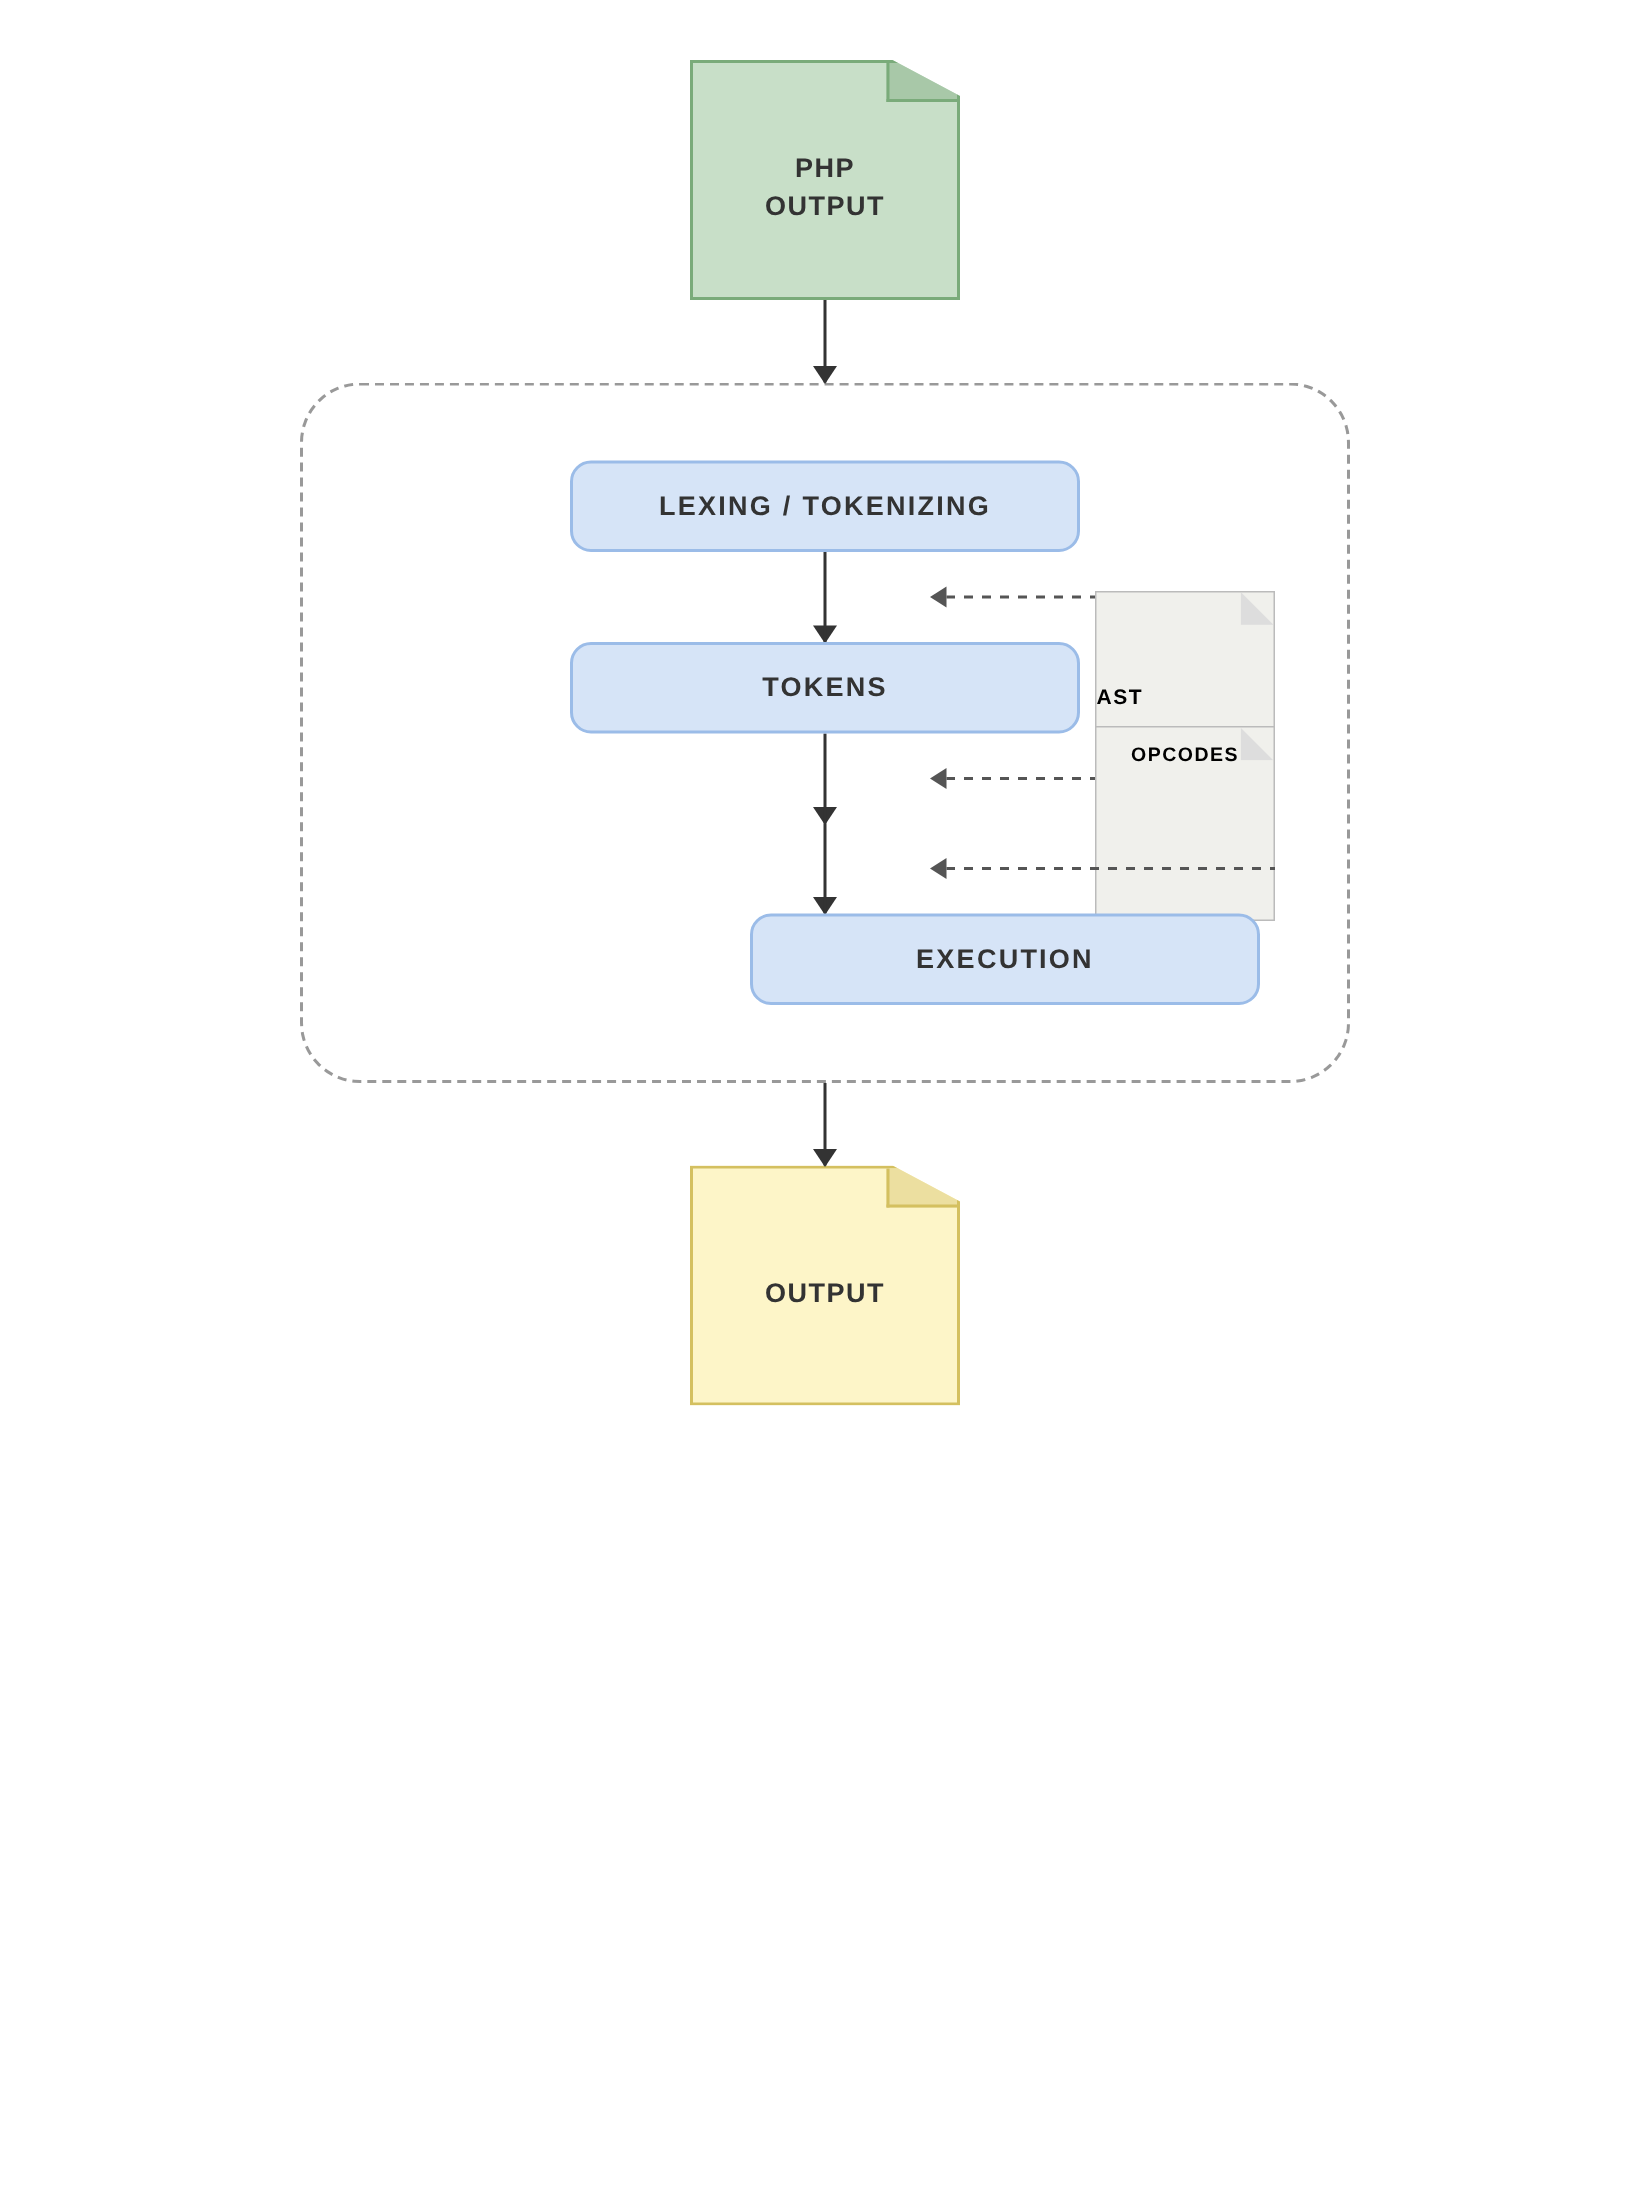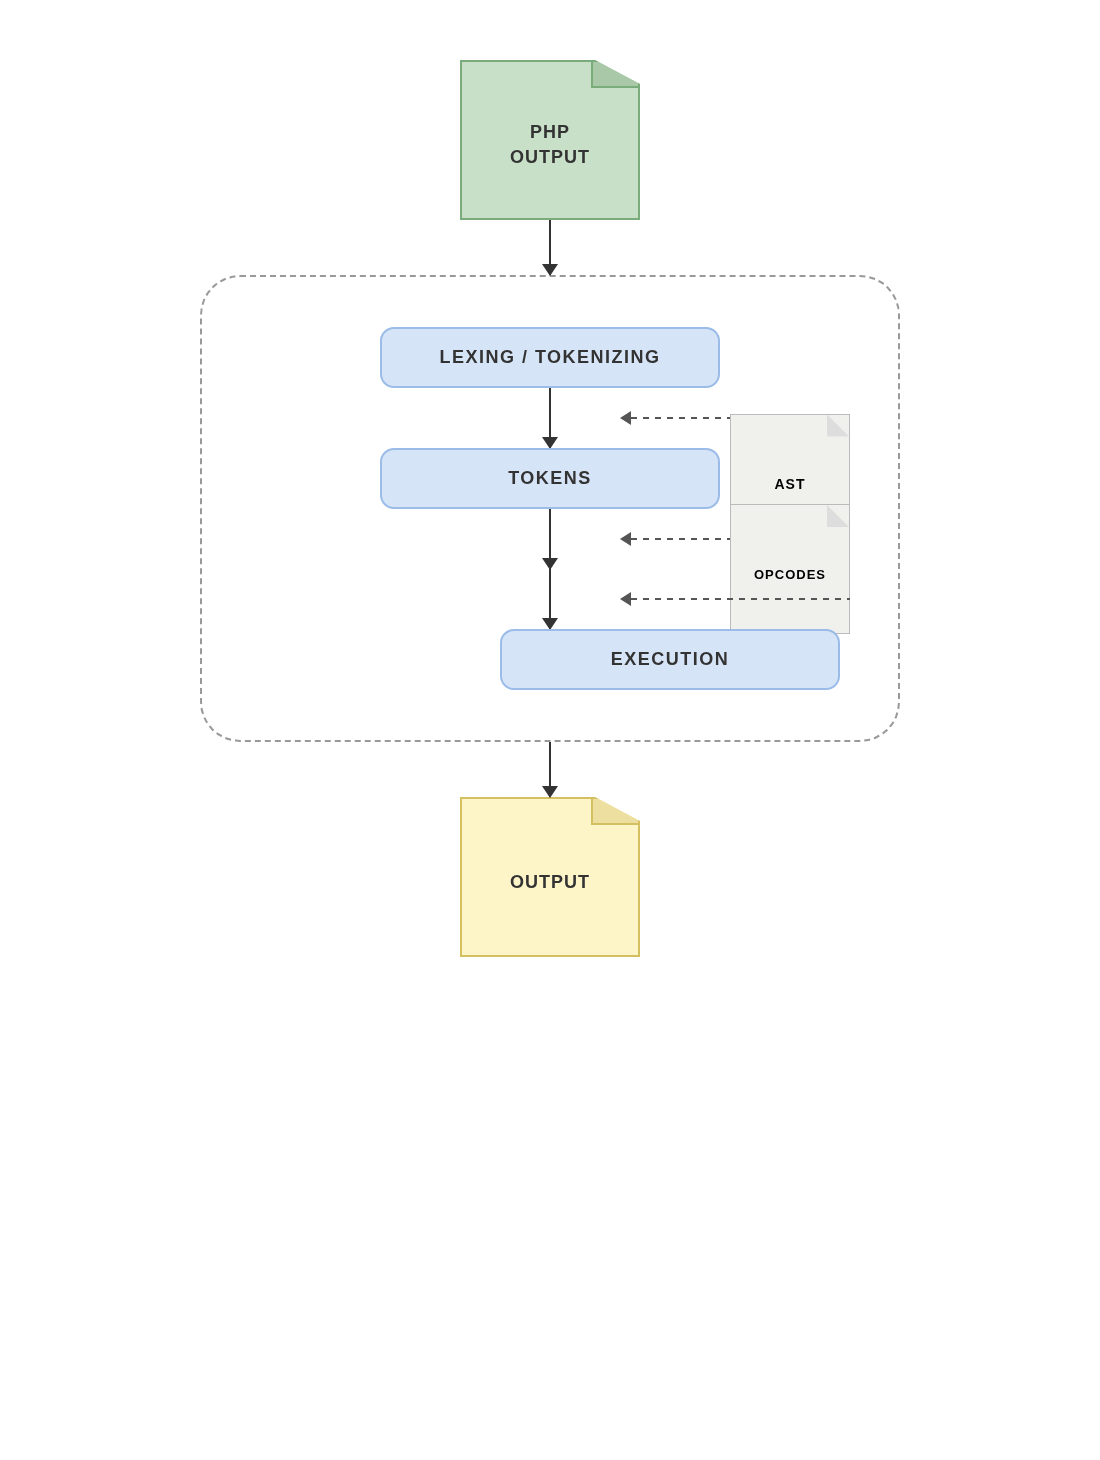--- a/index.html
+++ b/index.html
@@ -26,21 +26,20 @@
     .php-script {
       position: relative;
       width: 180px;
       height: 160px;
       background: #c8dfc8;
       border: 2px solid #7aab7a;
       clip-path: polygon(0 0, 75% 0, 100% 15%, 100% 100%, 0 100%);
       display: flex;
       align-items: center;
       justify-content: center;
-      margin-top: 20px;
       z-index: 2;
     }
 
     .php-script::before {
       content: '';
       position: absolute;
       top: 0;
       right: 0;
       width: 45px;
       height: 24px;
@@ -160,38 +159,38 @@
         </div>
 
         <div style="position:absolute; bottom:-1px; left:50%; transform:translateX(-50%); border-left:8px solid transparent; border-right:8px solid transparent; border-top:12px solid #333;"></div>
       </div>
 
       <div style="position:relative; width:580px; display:flex; flex-direction:column; align-items:center;">
         <div class="process-box">
           <span>TOKENS</span>
         </div>
 
-        <div style="position:absolute; right:-10px; top:50%; transform:translateY(-50%); width:120px; height:130px; background:#f0f0ec; border:1.5px solid #bbb; display:flex; align-items:center; justify-content:center;">
+        <div style="position:absolute; right:-10px; top:50%; transform:translateY(-50%); width:120px; height:130px; background:#f0f0ec; border:1.5px solid #bbb; display:flex; align-items:center; ">
           <div style="position:absolute; top:0; right:0; width:22px; height:22px; background:#ddd; clip-path:polygon(0 0, 100% 100%, 0 100%);"></div>
           <span style="font-size:14px; font-weight:bold; letter-spacing:1px; margin-top:10px;">AST</span>
         </div>
       </div>
 
       <div style="position:relative; width:580px; height:60px; display:flex; align-items:center; justify-content:center;">
         <div style="width:2px; height:60px; background:#333; position:absolute; left:50%; transform:translateX(-50%); z-index:1;"></div>
         <div style="position:absolute; right:-10px; top:50%; transform:translateY(-50%); display:flex; align-items:center; width:230px;">
           <div style="width:0; height:0; border-top:7px solid transparent; border-bottom:7px solid transparent; border-right:11px solid #555;"></div>
           <div style="flex:1; height:2px; background: repeating-linear-gradient(to right, #555 0px, #555 6px, transparent 6px, transparent 12px);"></div>
         </div>
         <div style="position:absolute; bottom:-1px; left:50%; transform:translateX(-50%); border-left:8px solid transparent; border-right:8px solid transparent; border-top:12px solid #333;"></div>
       </div>
 
       <div style="position:relative; width:580px; display:flex; flex-direction:column; align-items:center;">
 
-        <div style="position:absolute; right:-10px; top:50%; transform:translateY(-50%); width:120px; height:130px; background:#f0f0ec; border:1.5px solid #bbb; display:flex; align-items:center; justify-content:center;">
+        <div style="position:absolute; right:-10px; top:50%; transform:translateY(-50%); width:120px; height:130px; background:#f0f0ec; border:1.5px solid #bbb; display:flex; align-items:flex-start; justify-content:center;">
           <div style="position:absolute; top:0; right:0; width:22px; height:22px; background:#ddd; clip-path:polygon(0 0, 100% 100%, 0 100%);"></div>
           <span style="font-size:13px; font-weight:bold; letter-spacing:1px; margin-top:10px;">OPCODES</span>
         </div>
       </div>
 
       <div style="position:relative; width:580px; height:60px; display:flex; align-items:center; justify-content:center;">
         <div style="width:2px; height:60px; background:#333; position:absolute; left:50%; transform:translateX(-50%); z-index:1;"></div>
         <div style="position:absolute; right:-10px; top:50%; transform:translateY(-50%); display:flex; align-items:center; width:230px;">
           <div style="width:0; height:0; border-top:7px solid transparent; border-bottom:7px solid transparent; border-right:11px solid #555;"></div>
           <div style="flex:1; height:2px; background: repeating-linear-gradient(to right, #555 0px, #555 6px, transparent 6px, transparent 12px);"></div>

